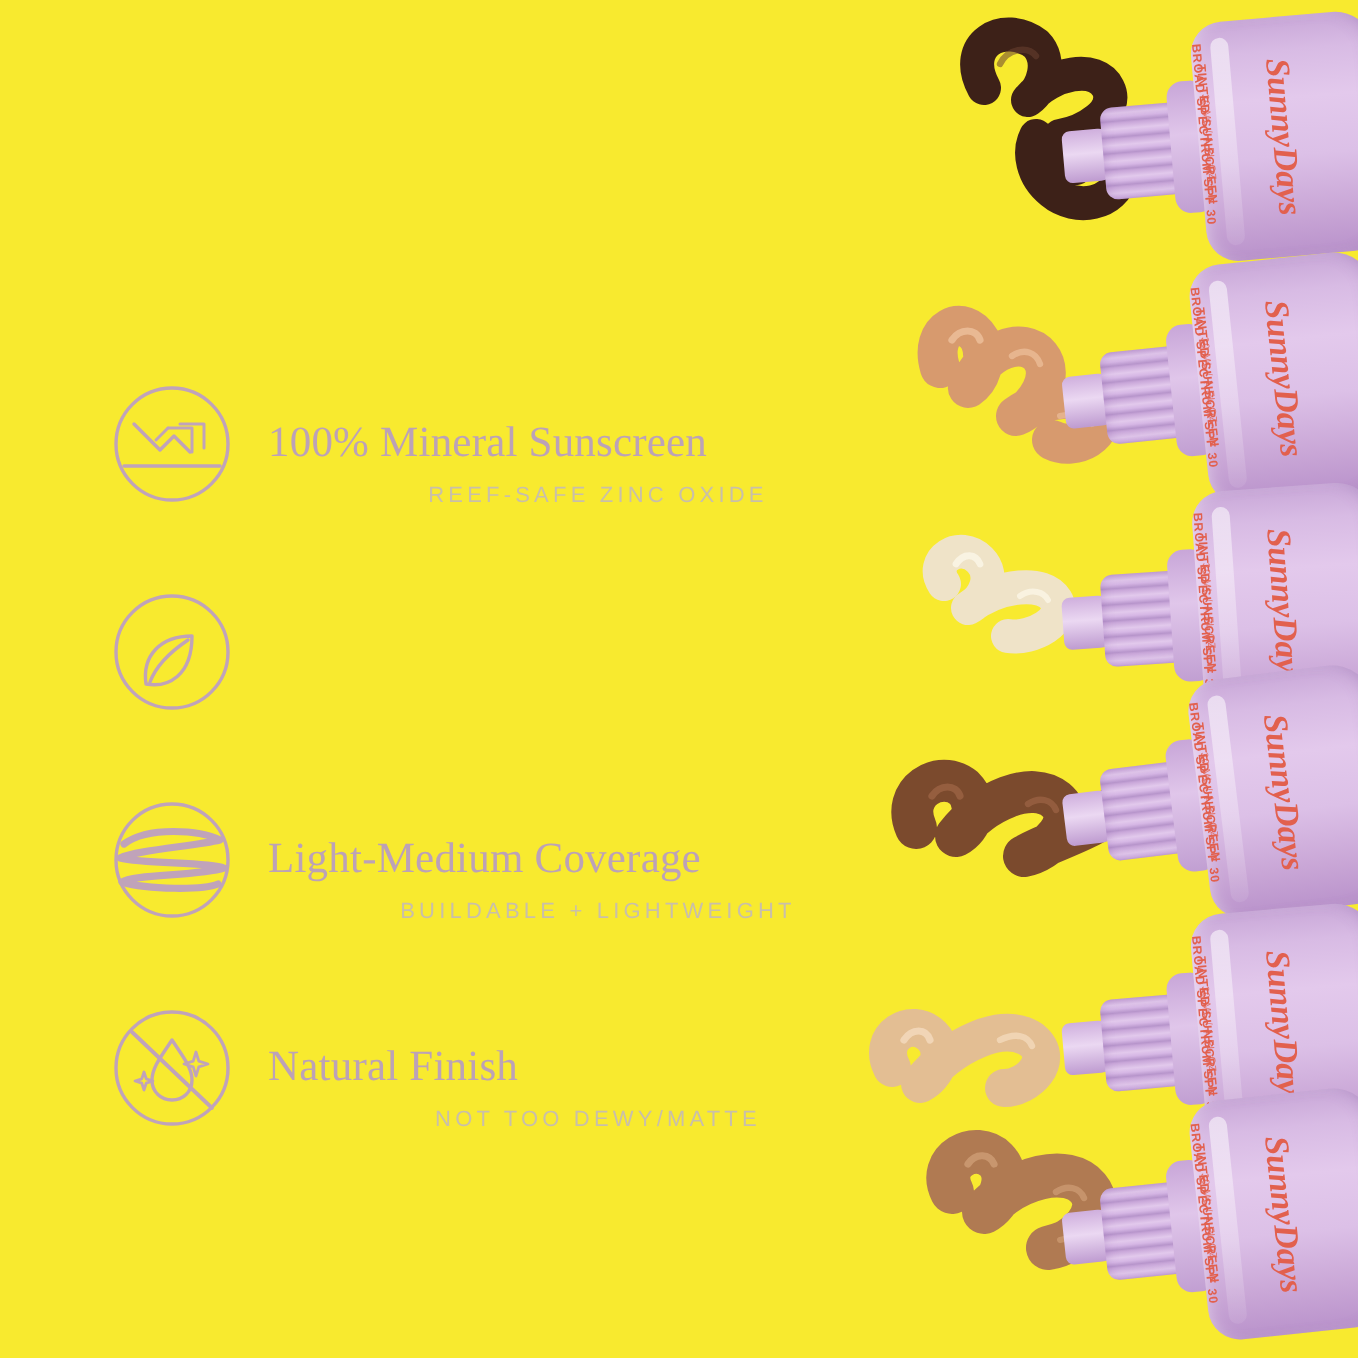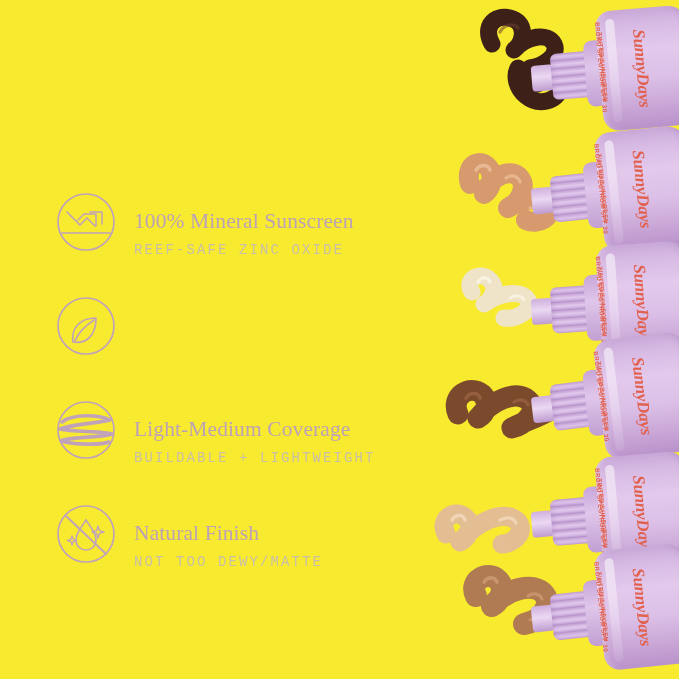--- a/index.html
+++ b/index.html
@@ -83,25 +83,26 @@
     display: block;
     font-family: "Liberation Serif", serif;
     font-size: 21.5px;
     color: #BCA2B7;
     line-height: 1.25;
     letter-spacing: 0.1px;
   }
   .feature-sub {
     display: block;
     margin-top: 7px;
-    font-family: Liberation Mono, monospace;
-    font-size: 14px;
+    font-family: Liberation Sans, sans-serif;
+    font-size: 11px;
     color: #C9BFA9;
     letter-spacing: 2.1px;
     line-height: 1.2;
+    text-align: center;
   }
 
   
   .tubes {
     position: absolute;
     left: 430px;
     top: 0;
     width: 249px;
     height: 679px;
   }

